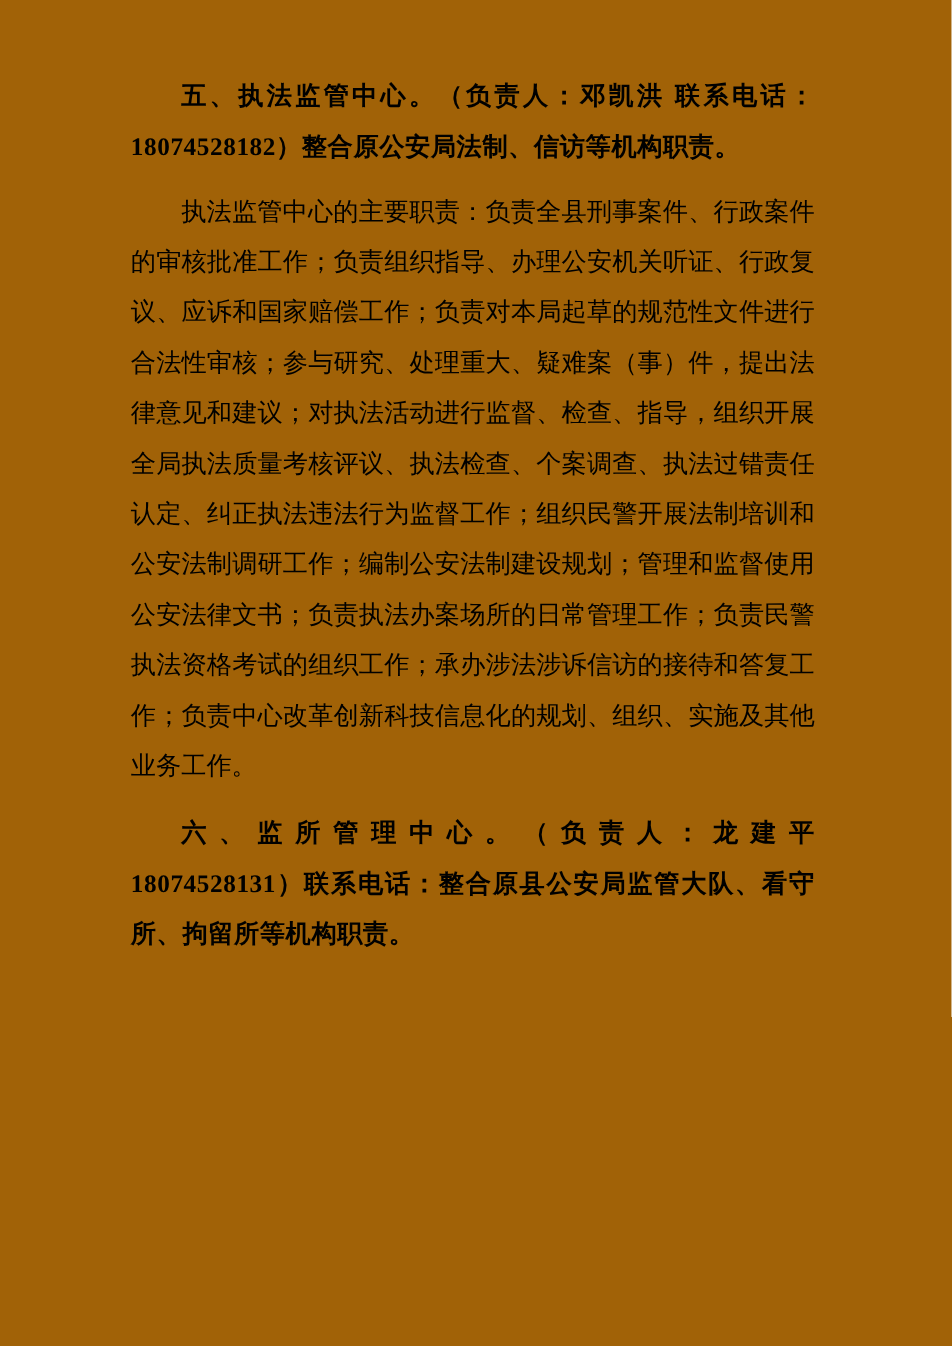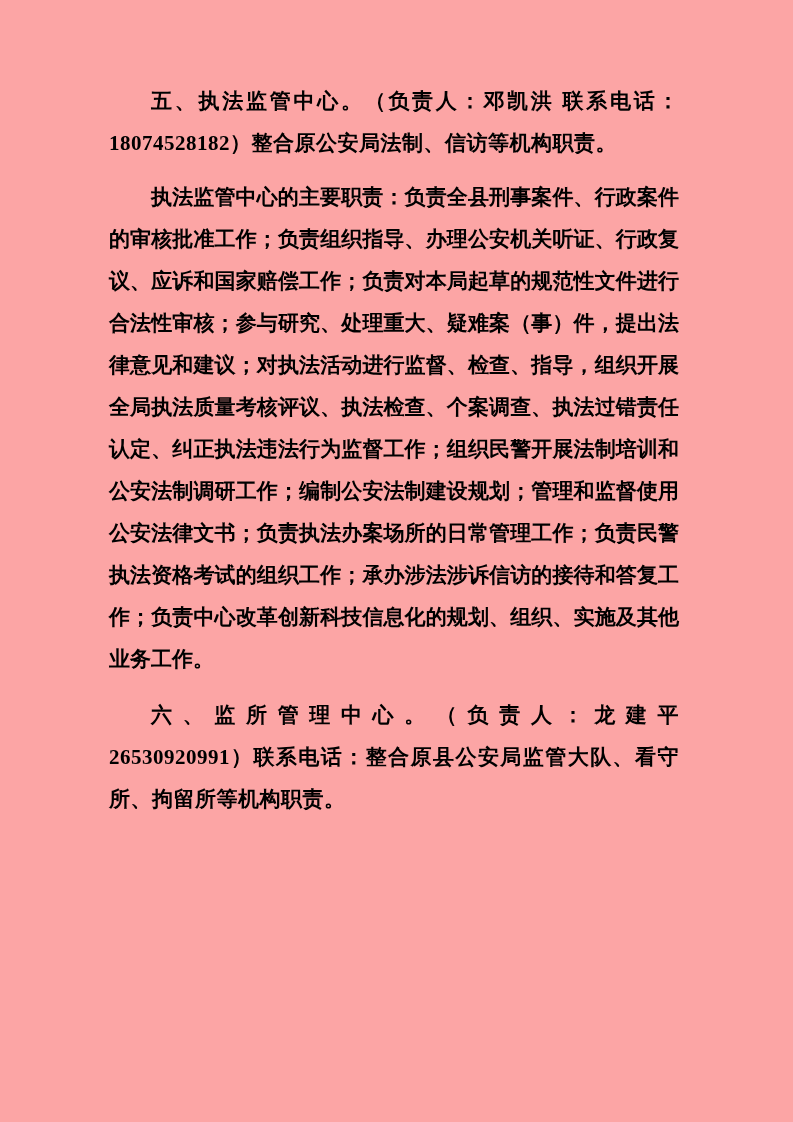--- a/index.html
+++ b/index.html
@@ -4,24 +4,24 @@
 <style>
   html, body {
     margin: 0;
     padding: 0;
     background: #ffffff;
   }
   .page {
     position: relative;
     width: 793px;
     height: 1122px;
-    background: #fca5a5;
+    background: #a16207;
     overflow: hidden;
     box-sizing: border-box;
-    padding: 80px 114px 0 109px;
+    padding: 59px 114px 0 109px;
     color: #000000;
     font-family: "Liberation Serif", "DejaVu Serif", serif;
   }
   .content {
     width: 570px;
   }
   .heading {
     font-size: 21px;
     line-height: 42px;
     font-weight: 700;
@@ -29,28 +29,28 @@
     text-indent: 2em;
     margin: 14px 0 12px 0;
     letter-spacing: 0.5px;
   }
   .heading.first {
     margin-top: 0;
   }
   .body-para {
     font-size: 21px;
     line-height: 42px;
-    font-weight: 700;
+    font-weight: 400;
     text-align: justify;
     text-indent: 2em;
     margin: 0 0 0 0;
   }
 </style>
 </head>
 <body>
 
 <div class="page">
   <div class="content">
     <h2 class="heading first">五、执法监管中心。（负责人：邓凯洪 联系电话：18074528182）整合原公安局法制、信访等机构职责。</h2>
     <p class="body-para">执法监管中心的主要职责：负责全县刑事案件、行政案件的审核批准工作；负责组织指导、办理公安机关听证、行政复议、应诉和国家赔偿工作；负责对本局起草的规范性文件进行合法性审核；参与研究、处理重大、疑难案（事）件，提出法律意见和建议；对执法活动进行监督、检查、指导，组织开展全局执法质量考核评议、执法检查、个案调查、执法过错责任认定、纠正执法违法行为监督工作；组织民警开展法制培训和公安法制调研工作；编制公安法制建设规划；管理和监督使用公安法律文书；负责执法办案场所的日常管理工作；负责民警执法资格考试的组织工作；承办涉法涉诉信访的接待和答复工作；负责中心改革创新科技信息化的规划、组织、实施及其他业务工作。</p>
-    <h2 class="heading">六、监所管理中心。（负责人：龙建平　26530920991）联系电话：整合原县公安局监管大队、看守所、拘留所等机构职责。</h2>
+    <h2 class="heading">六、监所管理中心。（负责人：龙建平　18074528131）联系电话：整合原县公安局监管大队、看守所、拘留所等机构职责。</h2>
   </div>
 </div>
 
 </body></html>

